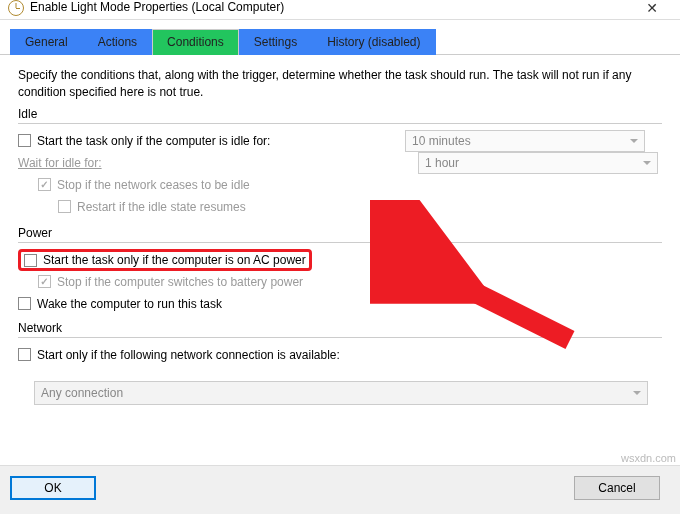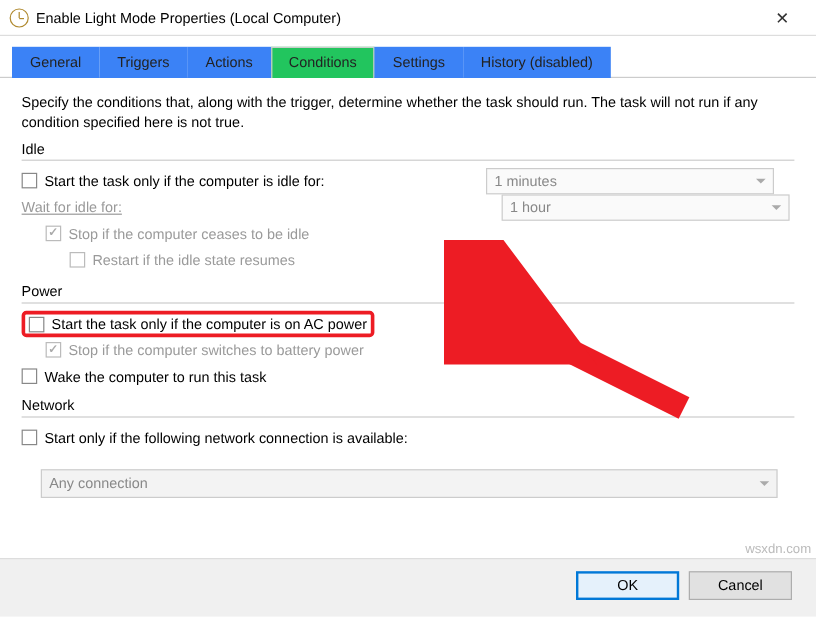--- a/index.html
+++ b/index.html
@@ -9,22 +9,21 @@
     font-size: 12px;
     background: #fff;
     color: #000;
     width: 680px;
     height: 514px;
     overflow: hidden;
     position: relative;
   }
   .titlebar {
     display: flex;
-    align-items: center;
-    height: 30px;
+    height: 20px;
     padding: 0 8px;
     border-bottom: 1px solid #ddd;
   }
   .titlebar .appicon {
     width: 16px; height: 16px;
     border: 1px solid #b08a30;
     border-radius: 50%;
     margin-right: 6px;
     position: relative;
     background: #fff;
@@ -149,21 +148,21 @@
   .arrow-svg {
     position: absolute;
     left: 370px;
     top: 200px;
     pointer-events: none;
   }
   .footer {
     position: absolute;
     left: 0; right: 0; bottom: 0;
     display: flex;
-    justify-content: flex-end;
+    justify-content: space-between;
     gap: 8px;
     padding: 10px 20px 14px 10px;
     background: #f0f0f0;
     border-top: 1px solid #ddd;
   }
   .btn {
     min-width: 86px;
     height: 24px;
     border: 1px solid #adadad;
     background: #e1e1e1;
@@ -187,54 +186,53 @@
 <body>
 
 <div class="titlebar">
   <span class="appicon"></span>
   <span class="title">Enable Light Mode Properties (Local Computer)</span>
   <span class="close">✕</span>
 </div>
 
 <div class="tabs">
   <div class="tab">General</div>
-  <div class="tab">Triggers</div>
   <div class="tab">Actions</div>
   <div class="tab active">Conditions</div>
   <div class="tab">Settings</div>
   <div class="tab">History (disabled)</div>
 </div>
 
 <div class="content">
   <div class="intro">Specify the conditions that, along with the trigger, determine whether the task should run.  The task will not run  if any condition specified here is not true.</div>
 
   <div class="section-label">Idle</div>
   <hr class="hr">
 
   <div class="row">
     <span class="cb"></span>
     <span class="lbl" style="flex:0 0 362px">Start the task only if the computer is idle for:</span>
     <div class="dropdown">
-      <span>1 minutes</span>
+      <span>10 minutes</span>
       <span class="chev"></span>
     </div>
   </div>
 
   <div class="row">
     <span class="sublabel lbl disabled">Wait for idle for:</span>
     <span style="width:18px"></span>
     <div class="dropdown">
       <span>1 hour</span>
       <span class="chev"></span>
     </div>
   </div>
 
   <div class="row indent1">
     <span class="cb disabled checked"></span>
-    <span class="lbl disabled">Stop if the computer ceases to be idle</span>
+    <span class="lbl disabled">Stop if the network ceases to be idle</span>
   </div>
 
   <div class="row indent2">
     <span class="cb disabled"></span>
     <span class="lbl disabled">Restart if the idle state resumes</span>
   </div>
 
   <div class="section-label" style="margin-top:8px">Power</div>
   <hr class="hr">
 

